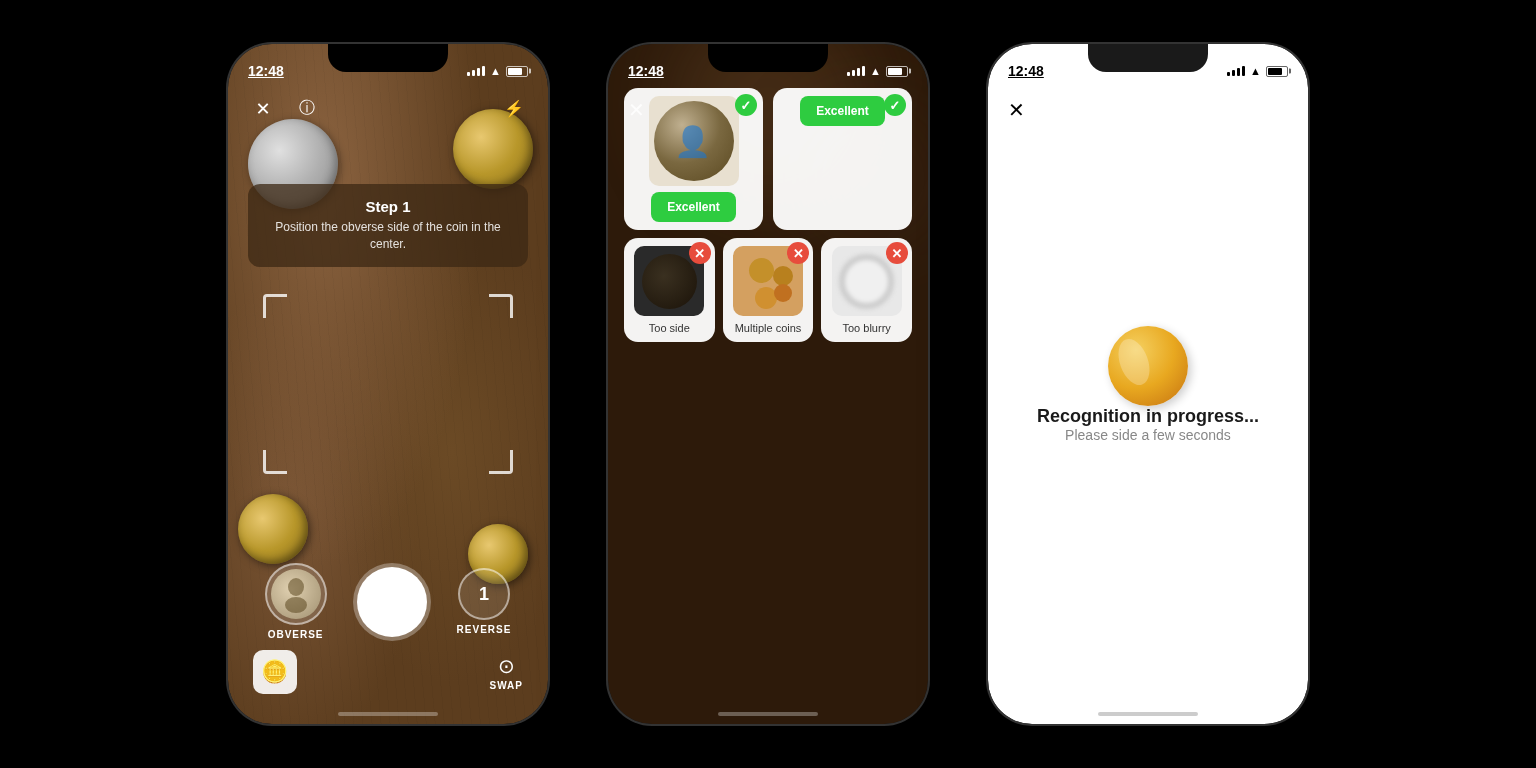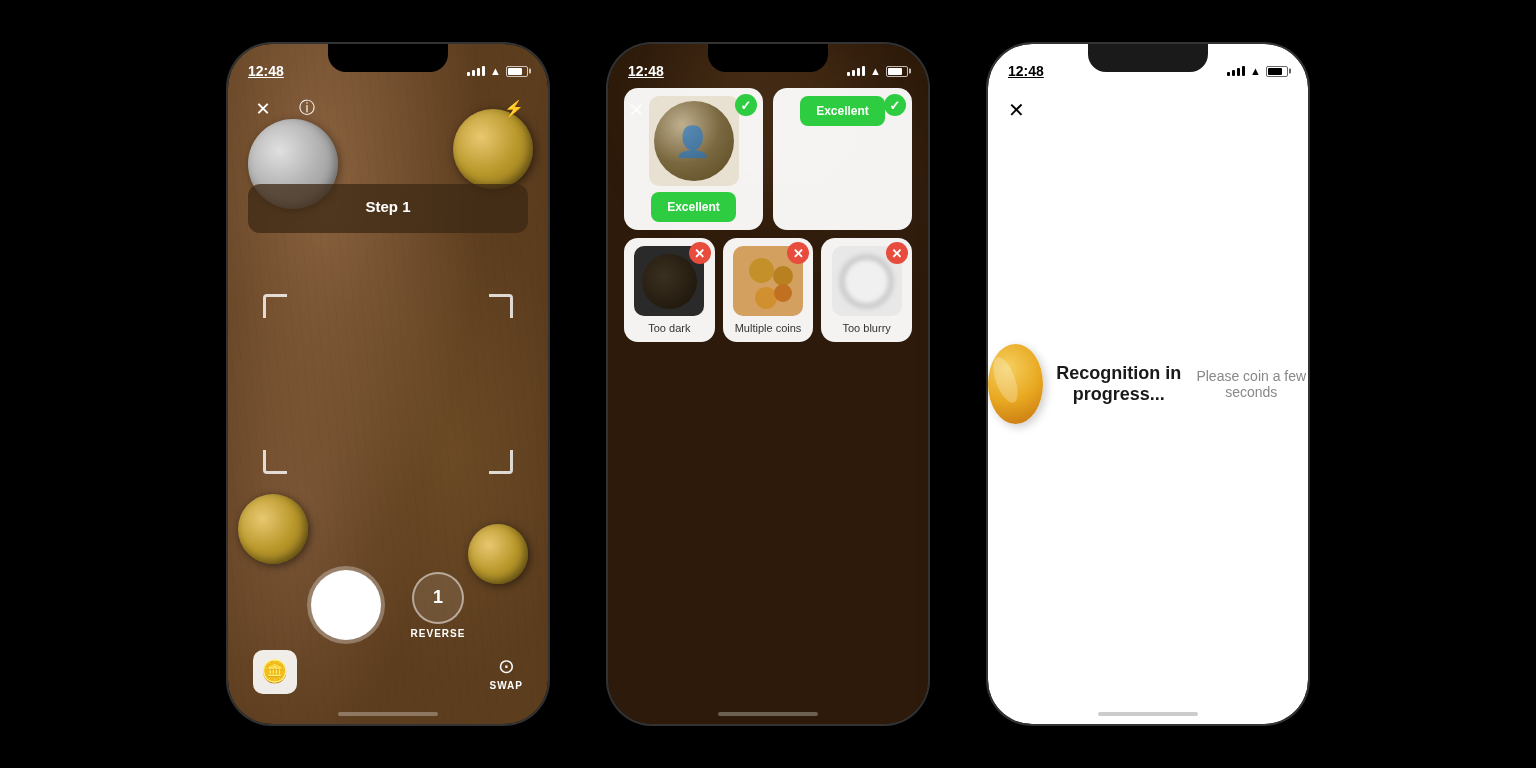--- a/index.html
+++ b/index.html
@@ -468,21 +468,21 @@
       left: 20px;
       color: #000;
       font-size: 20px;
       z-index: 20;
       cursor: pointer;
     }
     .recognition-content {
       position: absolute;
       top: 0; left: 0; right: 0; bottom: 0;
       display: flex;
-      flex-direction: row;
+      flex-direction: column;
       align-items: center;
       justify-content: center;
       gap: 0;
       z-index: 10;
     }
     .coin-spinning {
       width: 80px;
       height: 80px;
       background: radial-gradient(circle at 35% 30%, #f5d060, #e8a820, #c47010);
       border-radius: 50%;
@@ -589,32 +589,45 @@
           </div>
         </div>
       </div>
 
       <div class="phone1-close-btn">✕</div>
       <div class="phone1-info-btn">ⓘ</div>
       <div class="phone1-flash-btn">⚡</div>
 
       <div class="step-box">
         <div class="step-title">Step 1</div>
+        <div class="step-desc">Position the obverse side of the coin in the center.</div>
       </div>
 
       <div class="scan-frame">
         <div class="frame-corner fc-tl"></div>
         <div class="frame-corner fc-tr"></div>
         <div class="frame-corner fc-bl"></div>
         <div class="frame-corner fc-br"></div>
       </div>
 
       <div class="bottom-controls">
         <div class="capture-row">
 
+          <div class="obverse-btn">
+            <div class="obverse-circle">
+              <div class="obverse-inner" style="display:flex;align-items:center;justify-content:center;">
+
+                <svg width="30" height="38" viewBox="0 0 30 38" fill="rgba(80,60,20,0.5)">
+                  <ellipse cx="15" cy="12" rx="8" ry="9"></ellipse>
+                  <ellipse cx="15" cy="30" rx="11" ry="8"></ellipse>
+                </svg>
+              </div>
+            </div>
+            <span class="btn-label">OBVERSE</span>
+          </div>
 
           <div class="capture-btn"></div>
 
           <div class="reverse-btn">
             <div class="reverse-circle">1</div>
             <span class="btn-label">REVERSE</span>
           </div>
         </div>
 
         <div class="bottom-row">
@@ -678,21 +691,21 @@
         </div>
       </div>
 
       <div class="tips-grid-bad">
 
         <div class="tip-card-bad">
           <div class="tip-badge badge-bad" style="top:4px;right:4px;">✕</div>
           <div class="tip-img-bad" style="background:#2a2a2a;">
             <div style="width:55px;height:55px;border-radius:50%;background:radial-gradient(circle at 40% 40%, #3a3020, #1a1208);"></div>
           </div>
-          <div class="tip-label" style="color:#333;">Too dark</div>
+          <div class="tip-label" style="color:#333;">Too side</div>
         </div>
 
         <div class="tip-card-bad">
           <div class="tip-badge badge-bad" style="top:4px;right:4px;">✕</div>
           <div class="tip-img-bad" style="background:#d4a060;border-radius:10px;flex-wrap:wrap;gap:2px;padding:4px;">
             <div style="width:25px;height:25px;border-radius:50%;background:#c4902a;position:relative;top:5px;left:5px;"></div>
             <div style="width:20px;height:20px;border-radius:50%;background:#b8801e;position:relative;top:10px;left:2px;"></div>
             <div style="width:22px;height:22px;border-radius:50%;background:#d09030;position:relative;top:0px;left:8px;"></div>
             <div style="width:18px;height:18px;border-radius:50%;background:#c07020;position:relative;top:-5px;left:3px;"></div>
           </div>
@@ -733,20 +746,20 @@
             <div class="battery-fill dark"></div>
           </div>
         </div>
       </div>
 
       <div class="phone3-close">✕</div>
 
       <div class="recognition-content">
         <div class="coin-spinning"></div>
         <div class="recognition-title">Recognition in progress...</div>
-        <div class="recognition-subtitle">Please coin a few seconds</div>
+        <div class="recognition-subtitle">Please side a few seconds</div>
       </div>
 
       <div class="home-indicator"></div>
     </div>
   </div>
 
 </div>
 
 </body></html>

